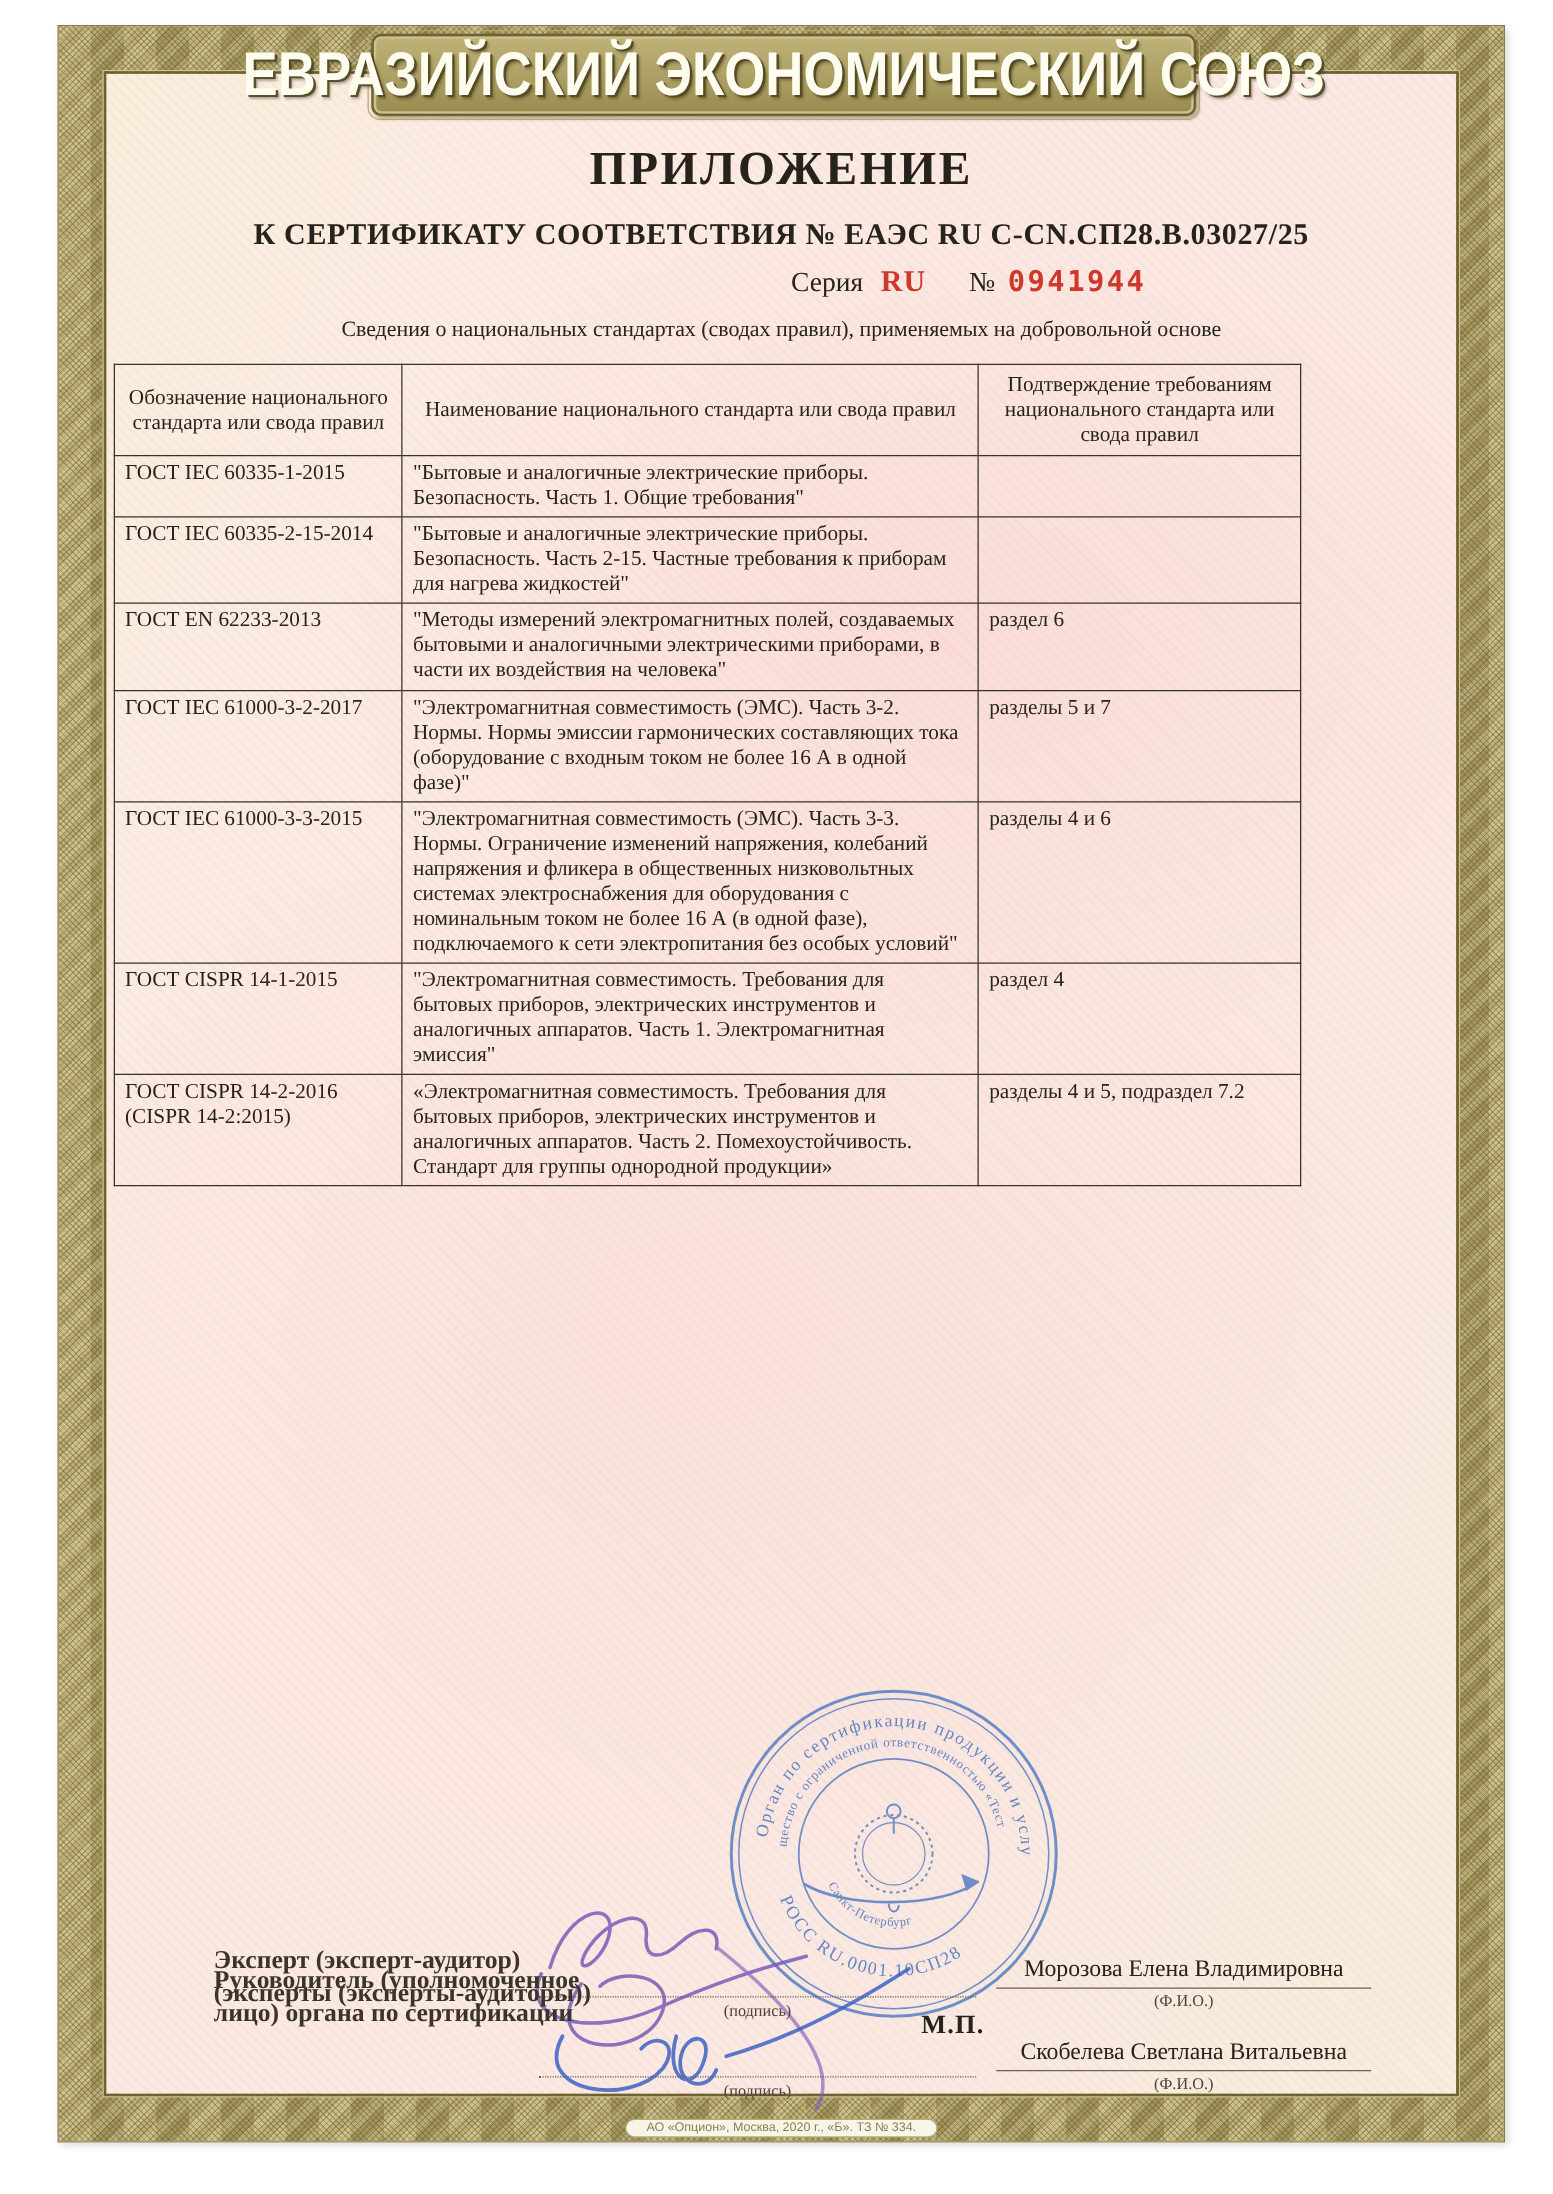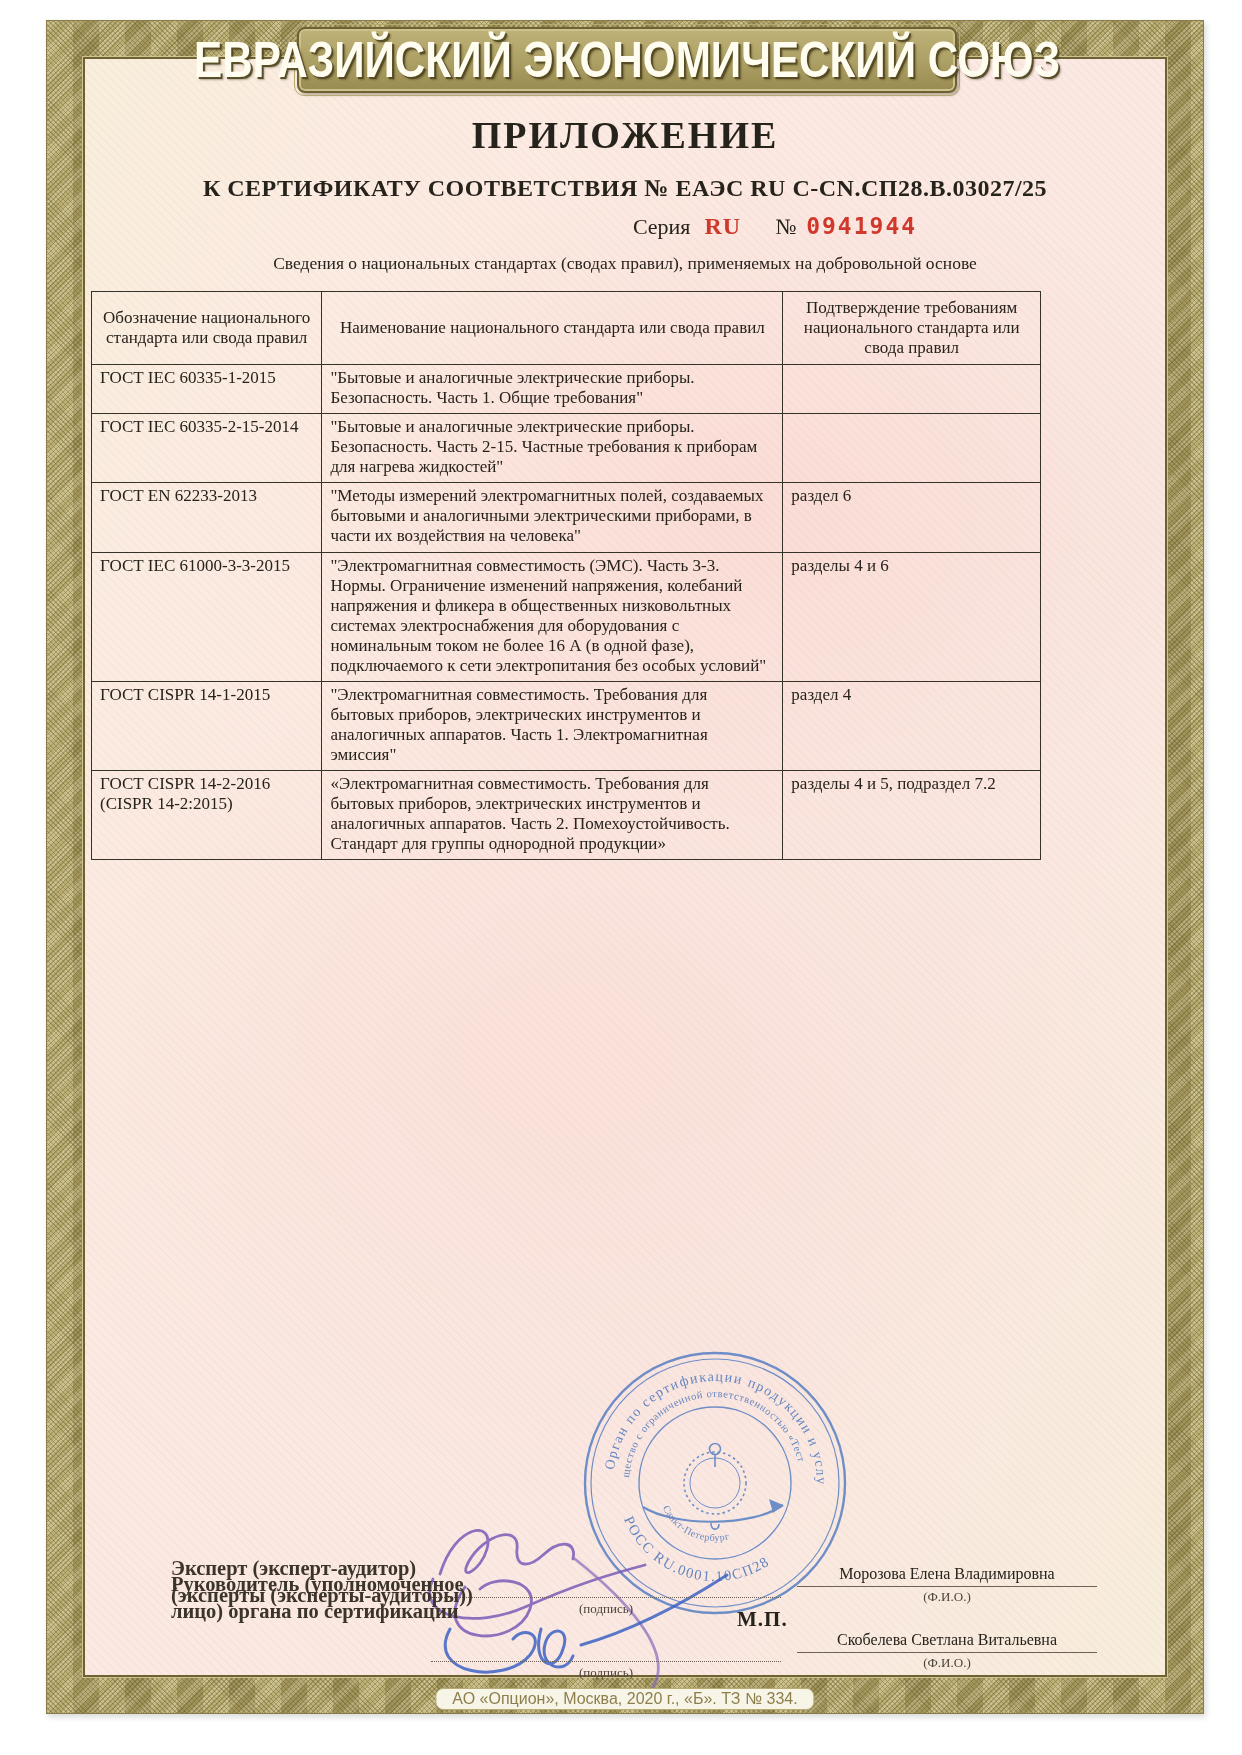--- a/index.html
+++ b/index.html
@@ -76,30 +76,30 @@
   .sig-line{border-bottom:1.2px dotted #6b6157;height:0;}
   .line1{top:1538px;left:346px;width:350px;}
   .line2{top:1602px;left:346px;width:350px;}
   .sign-caption{font-size:13px;color:#4a443a;}
   .cap1{top:1542px;left:346px;width:350px;text-align:center;}
   .cap2{top:1606px;left:346px;width:350px;text-align:center;}
   .mp{top:1548px;left:652px;font-size:21px;font-weight:bold;letter-spacing:1px;}
   .name-block{width:300px;text-align:center;}
   .nb1{top:1506px;left:712px;}
   .nb2{top:1572px;left:712px;}
-  .name-text{font-size:16px;border-bottom:1px solid #6b6157;padding-bottom:3px;}
+  .name-text{font-size:19px;border-bottom:1px solid #6b6157;padding-bottom:3px;}
   .fio-caption{font-size:13px;color:#4a443a;margin-top:2px;}
   
   .stamp-svg{position:absolute;left:492px;top:1286px;opacity:.88;}
   .sigs-svg{position:absolute;left:260px;top:1420px;}
   
   .imprint{
     position:absolute;bottom:3px;left:50%;transform:translateX(-50%);
     background:#f7f4e8;border:1px solid #b8ac74;border-radius:8px;
-    padding:1px 16px;font-family:"Liberation Sans", sans-serif;font-size:16px;
+    padding:1px 16px;font-family:"Liberation Sans", sans-serif;font-size:10px;
     color:#8d7f4c;white-space:nowrap;z-index:6;
   }
 </style>
 </head>
 <body>
 
 <div class="cert-frame">
 
   <div class="banner">
     <span class="banner-text">ЕВРАЗИЙСКИЙ ЭКОНОМИЧЕСКИЙ СОЮЗ</span>
@@ -134,20 +134,25 @@
         </tr>
         <tr>
           <td>ГОСТ IEC 60335-2-15-2014</td>
           <td>"Бытовые и аналогичные электрические приборы. Безопасность. Часть 2-15. Частные требования к приборам для нагрева жидкостей"</td>
           <td></td>
         </tr>
         <tr>
           <td>ГОСТ EN 62233-2013</td>
           <td>"Методы измерений электромагнитных полей, создаваемых бытовыми и аналогичными электрическими приборами, в части их воздействия на человека"</td>
           <td>раздел 6</td>
+        </tr>
+        <tr>
+          <td>ГОСТ IEC 61000-3-2-2017</td>
+          <td>"Электромагнитная совместимость (ЭМС). Часть 3-2. Нормы. Нормы эмиссии гармонических составляющих тока (оборудование с входным током не более 16 А в одной фазе)"</td>
+          <td>разделы 5 и 7</td>
         </tr>
         <tr>
           <td>ГОСТ IEC 61000-3-3-2015</td>
           <td>"Электромагнитная совместимость (ЭМС). Часть 3-3. Нормы. Ограничение изменений напряжения, колебаний напряжения и фликера в общественных низковольтных системах электроснабжения для оборудования с номинальным током не более 16 А (в одной фазе), подключаемого к сети электропитания без особых условий"</td>
           <td>разделы 4 и 6</td>
         </tr>
         <tr>
           <td>ГОСТ CISPR 14-1-2015</td>
           <td>"Электромагнитная совместимость. Требования для бытовых приборов, электрических инструментов и аналогичных аппаратов. Часть 1. Электромагнитная эмиссия"</td>
           <td>раздел 4</td>

